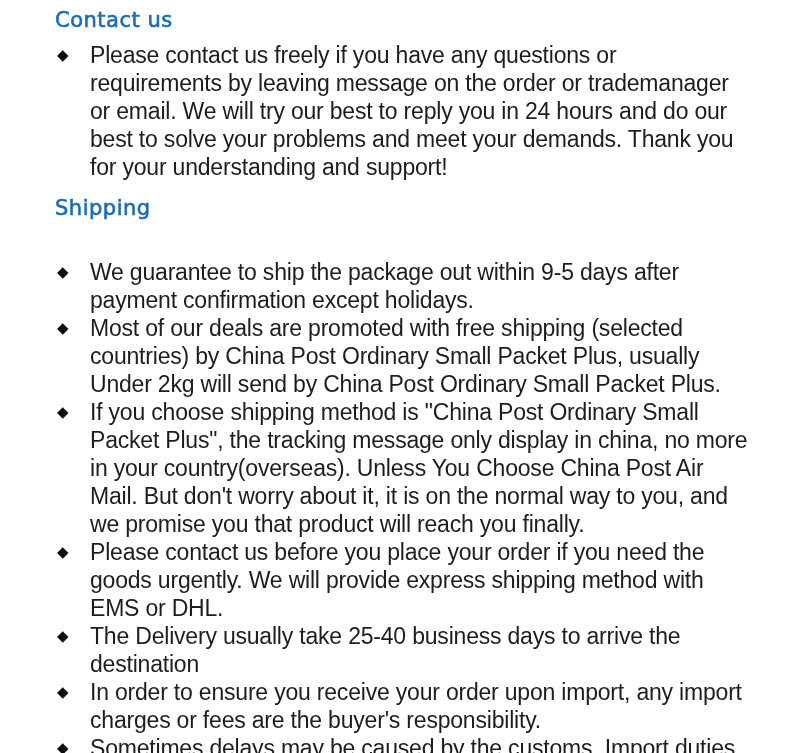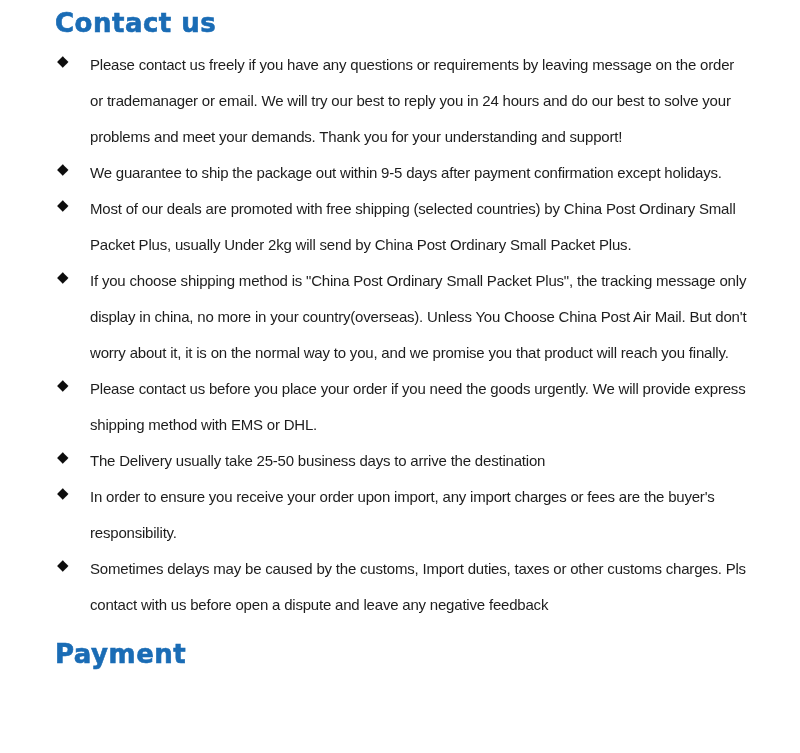--- a/index.html
+++ b/index.html
@@ -13,22 +13,22 @@
     height: 753px;
     background: #ffffff;
     box-sizing: border-box;
     padding: 6px 50px 0 55px;
     overflow: hidden;
     font-family: "Liberation Sans", sans-serif;
     color: #1d1d1d;
   }
   .section-title {
     font-family: "DejaVu Sans", sans-serif;
-    font-weight: 700;
-    font-size: 26px;
+    font-weight: 400;
+    font-size: 21px;
     letter-spacing: 0.5px;
     color: #1a6cb5;
     margin: 0 0 9px 0;
     -webkit-text-stroke: 0.6px #1a6cb5;
   }
   .section-contact .section-title { margin-top: 2px; }
   .section-shipping .section-title { margin-top: 15px; margin-bottom: 38px; }
   .section-payment .section-title { margin-top: 16px; margin-bottom: 8px; }
 
   .bullet-list { margin: 0; padding: 0; }
@@ -40,61 +40,62 @@
     flex: 0 0 35px;
     width: 35px;
     font-size: 15px;
     line-height: 28px;
     color: #0d0d0d;
     padding-left: 2px;
     box-sizing: border-box;
   }
   .bullet-text {
     flex: 1 1 auto;
-    font-size: 15px;
-    line-height: 36px;
+    font-size: 23px;
+    line-height: 28px;
     letter-spacing: -0.2px;
   }
 </style>
 </head>
 <body>
 
 <div class="page">
 
   <section class="section-contact">
     <h2 class="section-title">Contact us</h2>
     <div class="bullet-list">
       <div class="bullet-item">
         <span class="bullet-glyph">◆</span>
         <span class="bullet-text">Please contact us freely if you have any questions or requirements by leaving message on the order or trademanager or email. We will try our best to reply you in 24 hours and do our best to solve your problems and meet your demands. Thank you for your understanding and support!</span>
       </div>
     </div>
   </section>
 
   <section class="section-shipping">
+    <h2 class="section-title">Shipping</h2>
     <div class="bullet-list">
       <div class="bullet-item">
         <span class="bullet-glyph">◆</span>
         <span class="bullet-text">We guarantee to ship the package out within 9-5 days after payment confirmation except holidays.</span>
       </div>
       <div class="bullet-item">
         <span class="bullet-glyph">◆</span>
         <span class="bullet-text">Most of our deals are promoted with free shipping (selected countries) by China Post Ordinary Small Packet Plus, usually Under 2kg will send by China Post Ordinary Small Packet Plus.</span>
       </div>
       <div class="bullet-item">
         <span class="bullet-glyph">◆</span>
         <span class="bullet-text">If you choose shipping method is "China Post Ordinary Small Packet Plus", the tracking message only display in china, no more in your country(overseas). Unless You Choose China Post Air Mail. But don't worry about it, it is on the normal way to you, and we promise you that product will reach you finally.</span>
       </div>
       <div class="bullet-item">
         <span class="bullet-glyph">◆</span>
         <span class="bullet-text">Please contact us before you place your order if you need the goods urgently. We will provide express shipping method with EMS or DHL.</span>
       </div>
       <div class="bullet-item">
         <span class="bullet-glyph">◆</span>
-        <span class="bullet-text">The Delivery usually take 25-50 business days to arrive the destination</span>
+        <span class="bullet-text">The Delivery usually take 25-40 business days to arrive the destination</span>
       </div>
       <div class="bullet-item">
         <span class="bullet-glyph">◆</span>
         <span class="bullet-text">In order to ensure you receive your order upon import, any import charges or fees are the buyer's responsibility.</span>
       </div>
       <div class="bullet-item">
         <span class="bullet-glyph">◆</span>
         <span class="bullet-text">Sometimes delays may be caused by the customs, Import duties, taxes or other customs charges. Pls contact with us before open a dispute and leave any negative feedback</span>
       </div>
     </div>

